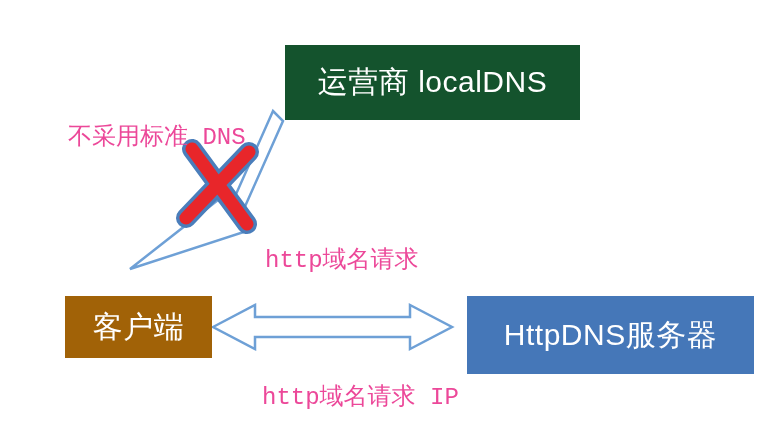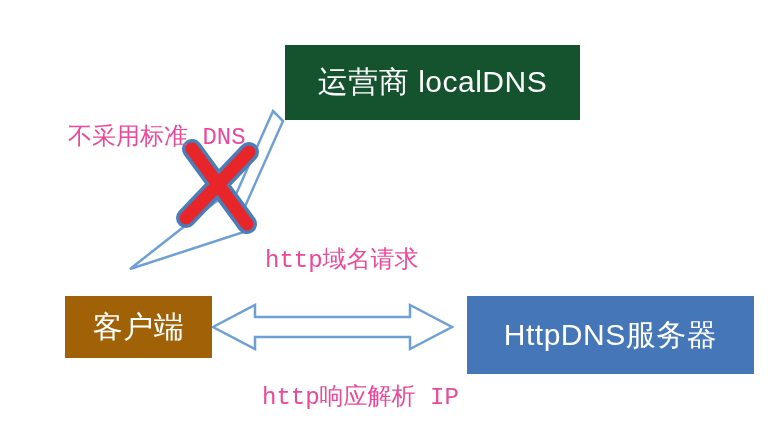--- a/index.html
+++ b/index.html
@@ -85,15 +85,15 @@
   <div class="node node-red">运营商 localDNS</div>
 
   <div class="node node-client">客户端</div>
 
   <div class="node node-server">HttpDNS服务器</div>
 
   <div class="lbl lbl-no-dns">不采用标准 DNS</div>
 
   <div class="lbl lbl-request">http域名请求</div>
 
-  <div class="lbl lbl-response">http响应解析 IP</div>
+  <div class="lbl lbl-response">http域名请求 IP</div>
 
 </div>
 
 </body></html>

